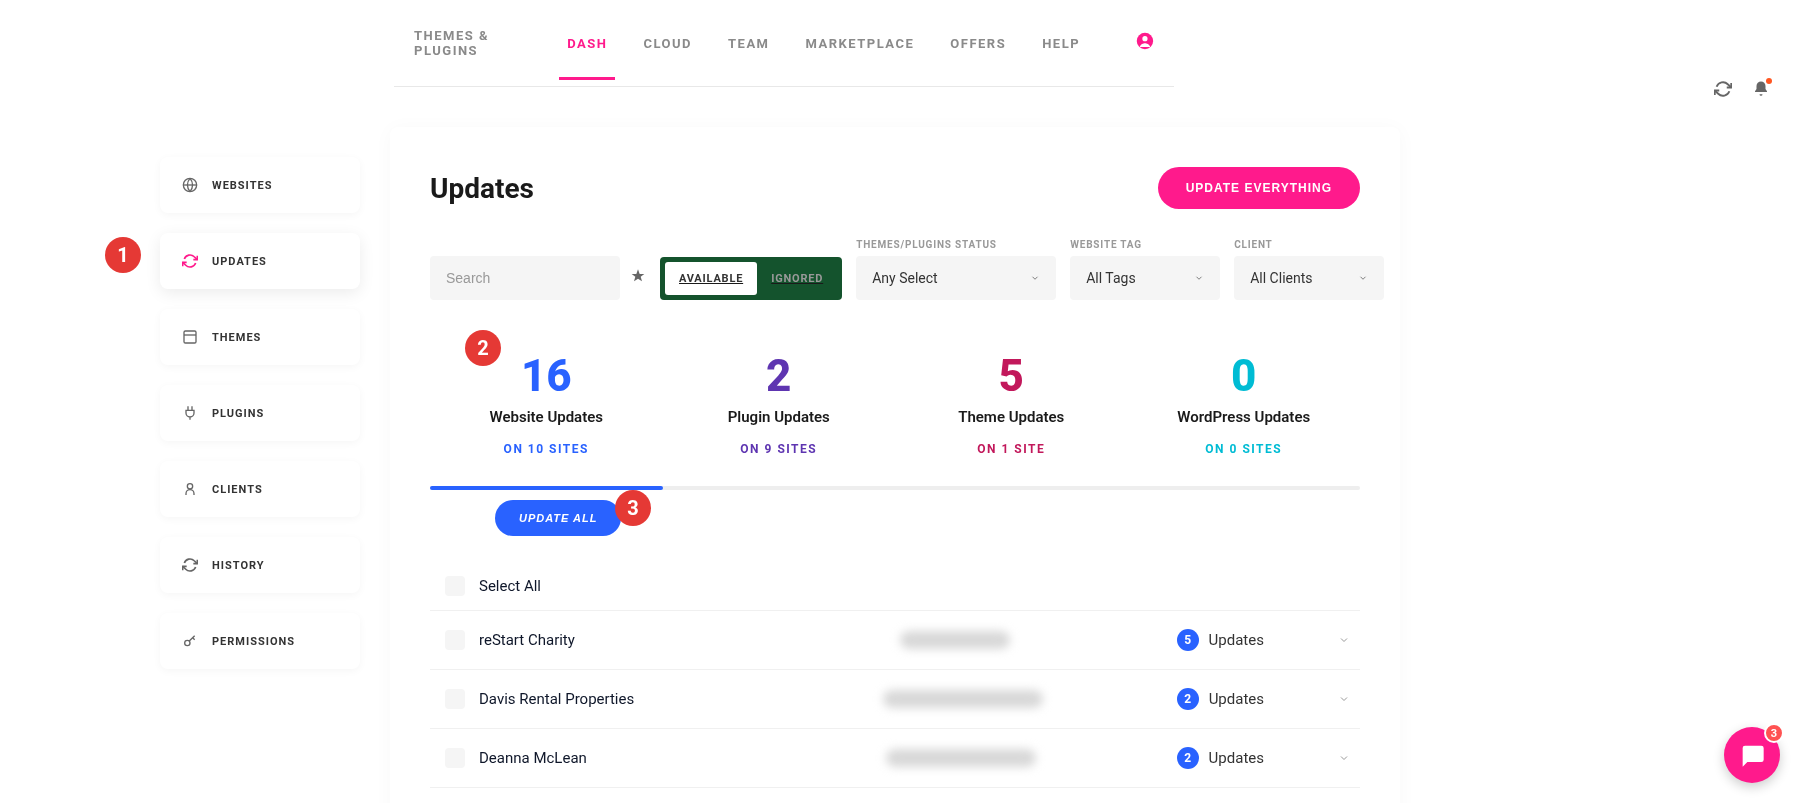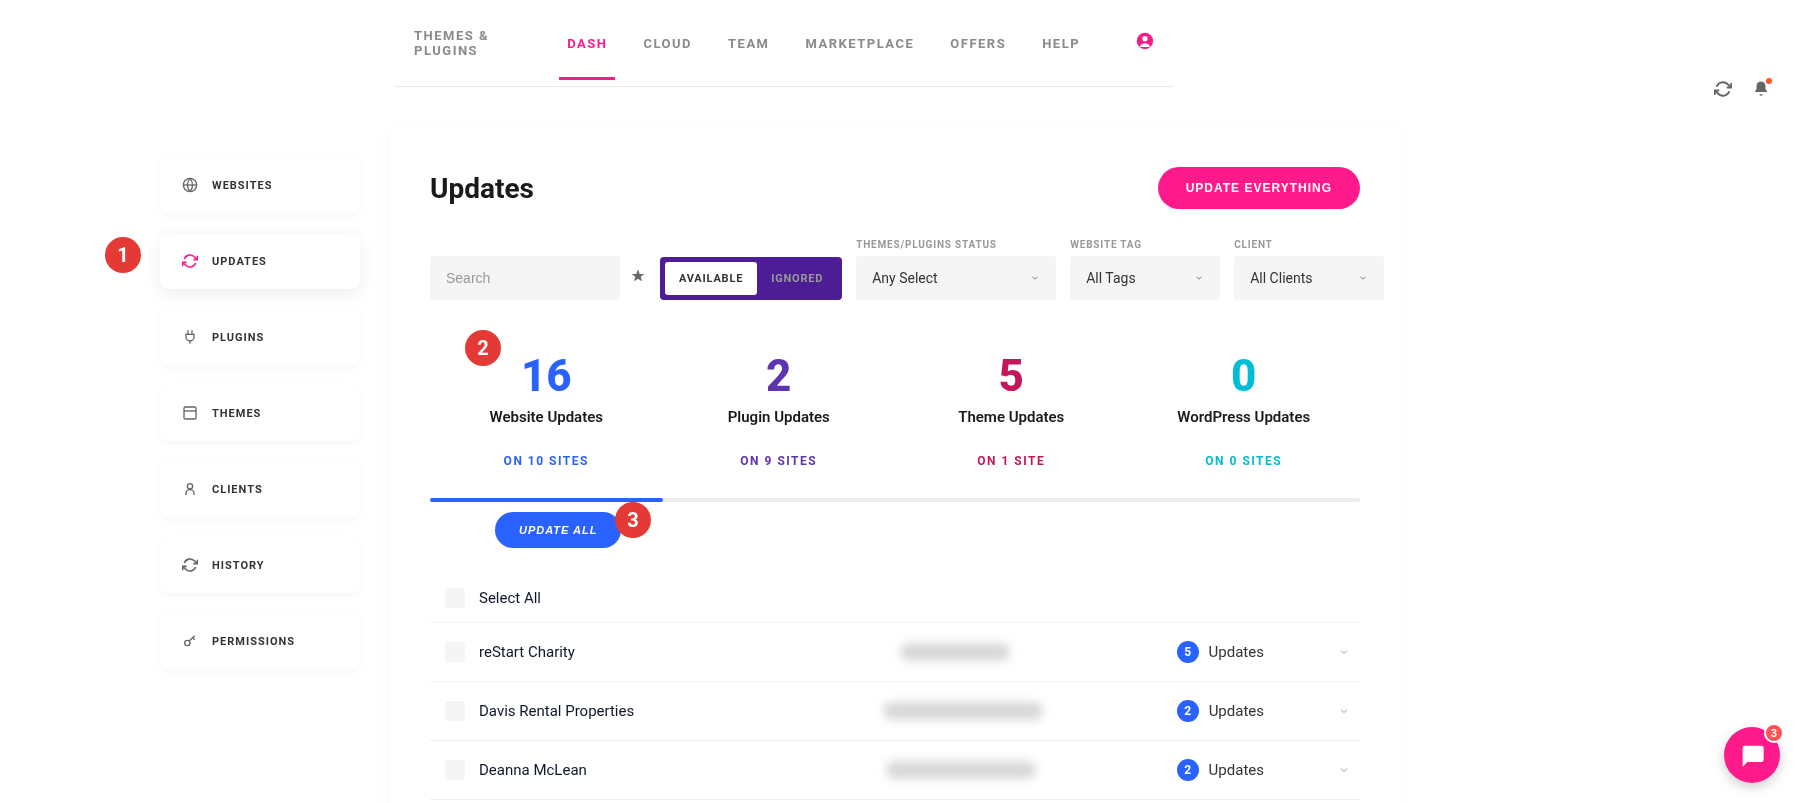--- a/index.html
+++ b/index.html
@@ -199,23 +199,24 @@
       width: 190px;
       color: #333;
     }
     .search-input::placeholder { color: #999; }
     .star-btn {
       cursor: pointer;
       color: #666;
     }
     .toggle-group {
       display: flex;
-      background: #4c1d95;
+      background: #14532d;
       border-radius: 4px;
       padding: 5px;
+      text-decoration: underline;
     }
     .toggle-btn {
       padding: 10px 14px;
       font-size: 11px;
       font-weight: 700;
       letter-spacing: 0.8px;
       cursor: pointer;
       color: #999;
       text-transform: uppercase;
       border-radius: 3px;
@@ -270,21 +271,21 @@
     }
     .stat-number {
       font-size: 44px;
       font-weight: 800;
       margin-bottom: 6px;
     }
     .stat-label {
       font-size: 15px;
       font-weight: 600;
       color: #1a1a1a;
-      margin-bottom: 28px;
+      margin-bottom: 16px;
     }
     .stat-sites {
       font-size: 12px;
       font-weight: 700;
       letter-spacing: 1.5px;
       text-transform: uppercase;
     }
     .color-blue { color: #2962ff; }
     .color-purple { color: #5e35b1; }
     .color-magenta { color: #c2185b; }
@@ -493,34 +494,34 @@
             <path d="M23 4v6h-6M1 20v-6h6"></path>
             <path d="M3.51 9a9 9 0 0114.85-3.36L23 10M1 14l4.64 4.36A9 9 0 0020.49 15"></path>
           </svg>
       </span>
       <span class="sidebar-label">UPDATES</span>
     </div>
 
     <div class="sidebar-item">
       <span class="sidebar-icon">
         <svg viewBox="0 0 24 24" fill="none" stroke="currentColor" stroke-width="2">
-            <path d="M9 2v6M15 2v6M6 8h12v4a6 6 0 01-12 0V8zM12 18v4"></path>
-          </svg>
-      </span>
-      <span class="sidebar-label">PLUGINS</span>
-    </div>
-
-    <div class="sidebar-item">
-      <span class="sidebar-icon">
-        <svg viewBox="0 0 24 24" fill="none" stroke="currentColor" stroke-width="2">
             <rect x="3" y="3" width="18" height="18" rx="2"></rect>
             <line x1="3" y1="9" x2="21" y2="9"></line>
           </svg>
       </span>
       <span class="sidebar-label">THEMES</span>
+    </div>
+
+    <div class="sidebar-item">
+      <span class="sidebar-icon">
+        <svg viewBox="0 0 24 24" fill="none" stroke="currentColor" stroke-width="2">
+            <path d="M9 2v6M15 2v6M6 8h12v4a6 6 0 01-12 0V8zM12 18v4"></path>
+          </svg>
+      </span>
+      <span class="sidebar-label">PLUGINS</span>
     </div>
 
     <div class="sidebar-item">
       <span class="sidebar-icon">
         <svg viewBox="0 0 24 24" fill="none" stroke="currentColor" stroke-width="2">
             <circle cx="12" cy="8" r="4"></circle>
             <path d="M6 21v-2a6 6 0 0112 0v2"></path>
           </svg>
       </span>
       <span class="sidebar-label">CLIENTS</span>

